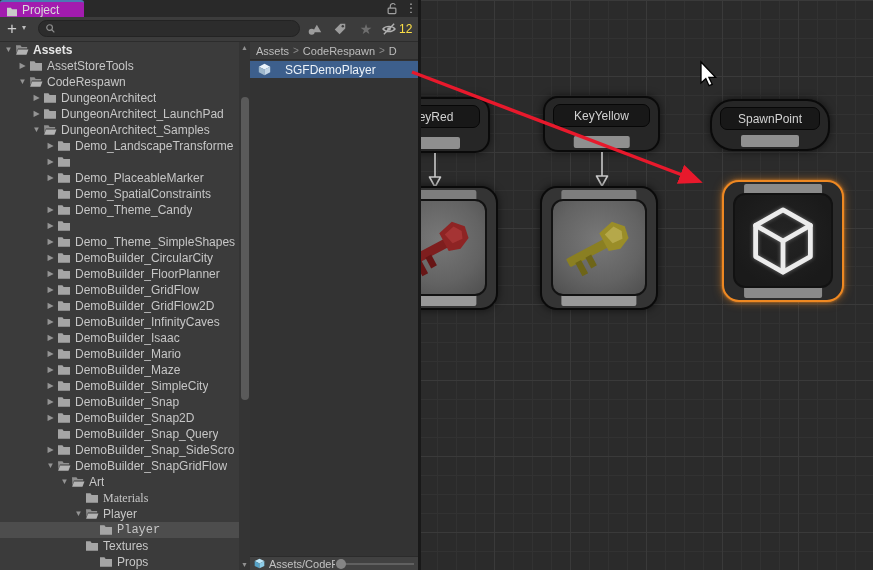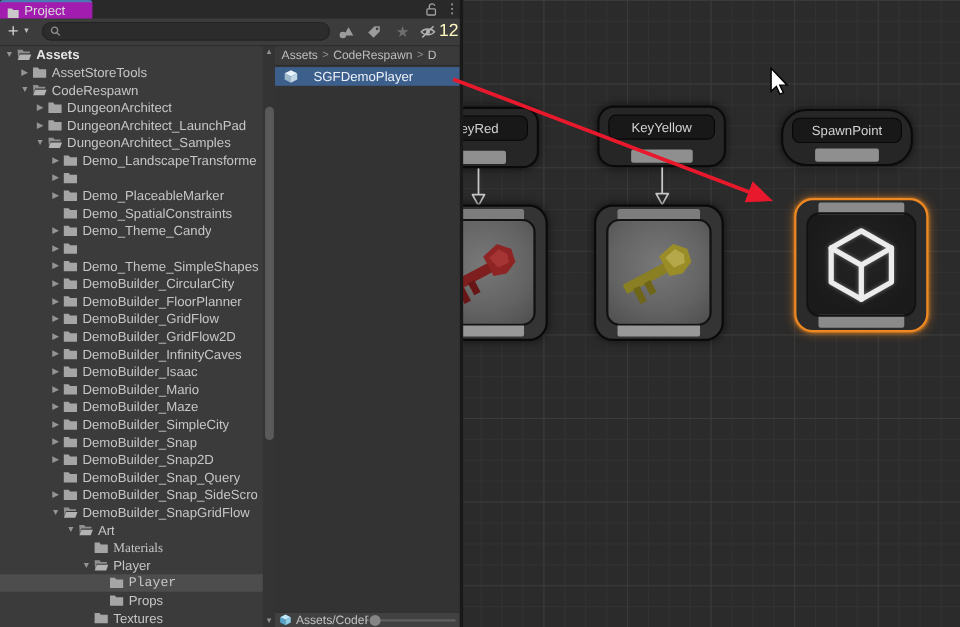--- a/index.html
+++ b/index.html
@@ -61,21 +61,21 @@
   .plus{position:absolute;left:7px;top:1px;color:#cfcfcf;font-size:17px;line-height:22px;}
   .caret{position:absolute;left:22px;top:6px;color:#bdbdbd;font-size:8px;}
   .searchbox{position:absolute;left:38px;top:3px;width:262px;height:17px;background:#2c2c2c;
        border:1px solid #232323;border-radius:9px;box-sizing:border-box;display:flex;
        align-items:center;padding-left:6px;gap:4px;}
   .searchbox input{background:transparent;border:none;outline:none;color:#ddd;
        font-size:11px;width:220px;font-family:"Liberation Sans",sans-serif;}
   .tbicon{position:absolute;top:2px;width:22px;height:19px;display:flex;align-items:center;
        justify-content:center;}
   .eye12{position:absolute;top:2px;left:381px;width:38px;height:19px;display:flex;
-       align-items:center;gap:2px;color:#fef9c3;font-size:16px;}
+       align-items:center;gap:2px;color:#fde047;font-size:12px;}
   
   .tree{position:absolute;left:0;top:42px;width:239px;bottom:0;background:#3b3b3b;
        overflow:hidden;white-space:nowrap;}
   .trow{height:16px;line-height:16px;font-size:12px;color:#c6c6c6;display:flex;
        align-items:center;box-sizing:border-box;}
   .trow.sel{background:#4d4d4d;font-family:Liberation Mono, monospace;}
   .trow.root{color:#e6e6e6;font-weight:bold;}
   .exp{display:inline-block;width:13px;font-size:8px;color:#949494;text-align:center;flex:none;}
   .fold{display:inline-block;width:15px;height:12px;margin-right:3px;flex:none;}
   .fold svg{width:14px;height:12px;display:block;}
@@ -542,39 +542,39 @@
         <div class="trow sel" style="padding-left: 86px;">
     <span class="exp"></span>
     <span class="fold">
       <svg class="f-closed" viewBox="0 0 16 14">
               <path d="M1 1.5h5.2l1.4 1.9H15v9H1z" fill="#a5a5a5"></path>
             </svg>
 
     </span>
     <span class="tlabel">Player</span>
   </div>
+        <div class="trow" style="padding-left: 72px;">
+    <span class="exp"></span>
+    <span class="fold">
+      <svg class="f-closed" viewBox="0 0 16 14">
+              <path d="M1 1.5h5.2l1.4 1.9H15v9H1z" fill="#a5a5a5"></path>
+            </svg>
+
+    </span>
+    <span class="tlabel">Textures</span>
+  </div>
         <div class="trow" style="padding-left: 86px;">
     <span class="exp"></span>
     <span class="fold">
       <svg class="f-closed" viewBox="0 0 16 14">
               <path d="M1 1.5h5.2l1.4 1.9H15v9H1z" fill="#a5a5a5"></path>
             </svg>
 
     </span>
     <span class="tlabel">Props</span>
-  </div>
-        <div class="trow" style="padding-left: 72px;">
-    <span class="exp"></span>
-    <span class="fold">
-      <svg class="f-closed" viewBox="0 0 16 14">
-              <path d="M1 1.5h5.2l1.4 1.9H15v9H1z" fill="#a5a5a5"></path>
-            </svg>
-
-    </span>
-    <span class="tlabel">Textures</span>
   </div>
       </div>
 
   <div class="vscroll">
     <span class="sarrow" style="top:2px;">▲</span>
     <div class="vthumb"></div>
     <span class="sarrow" style="bottom:2px;">▼</span>
   </div>
 
   <div class="pane">

